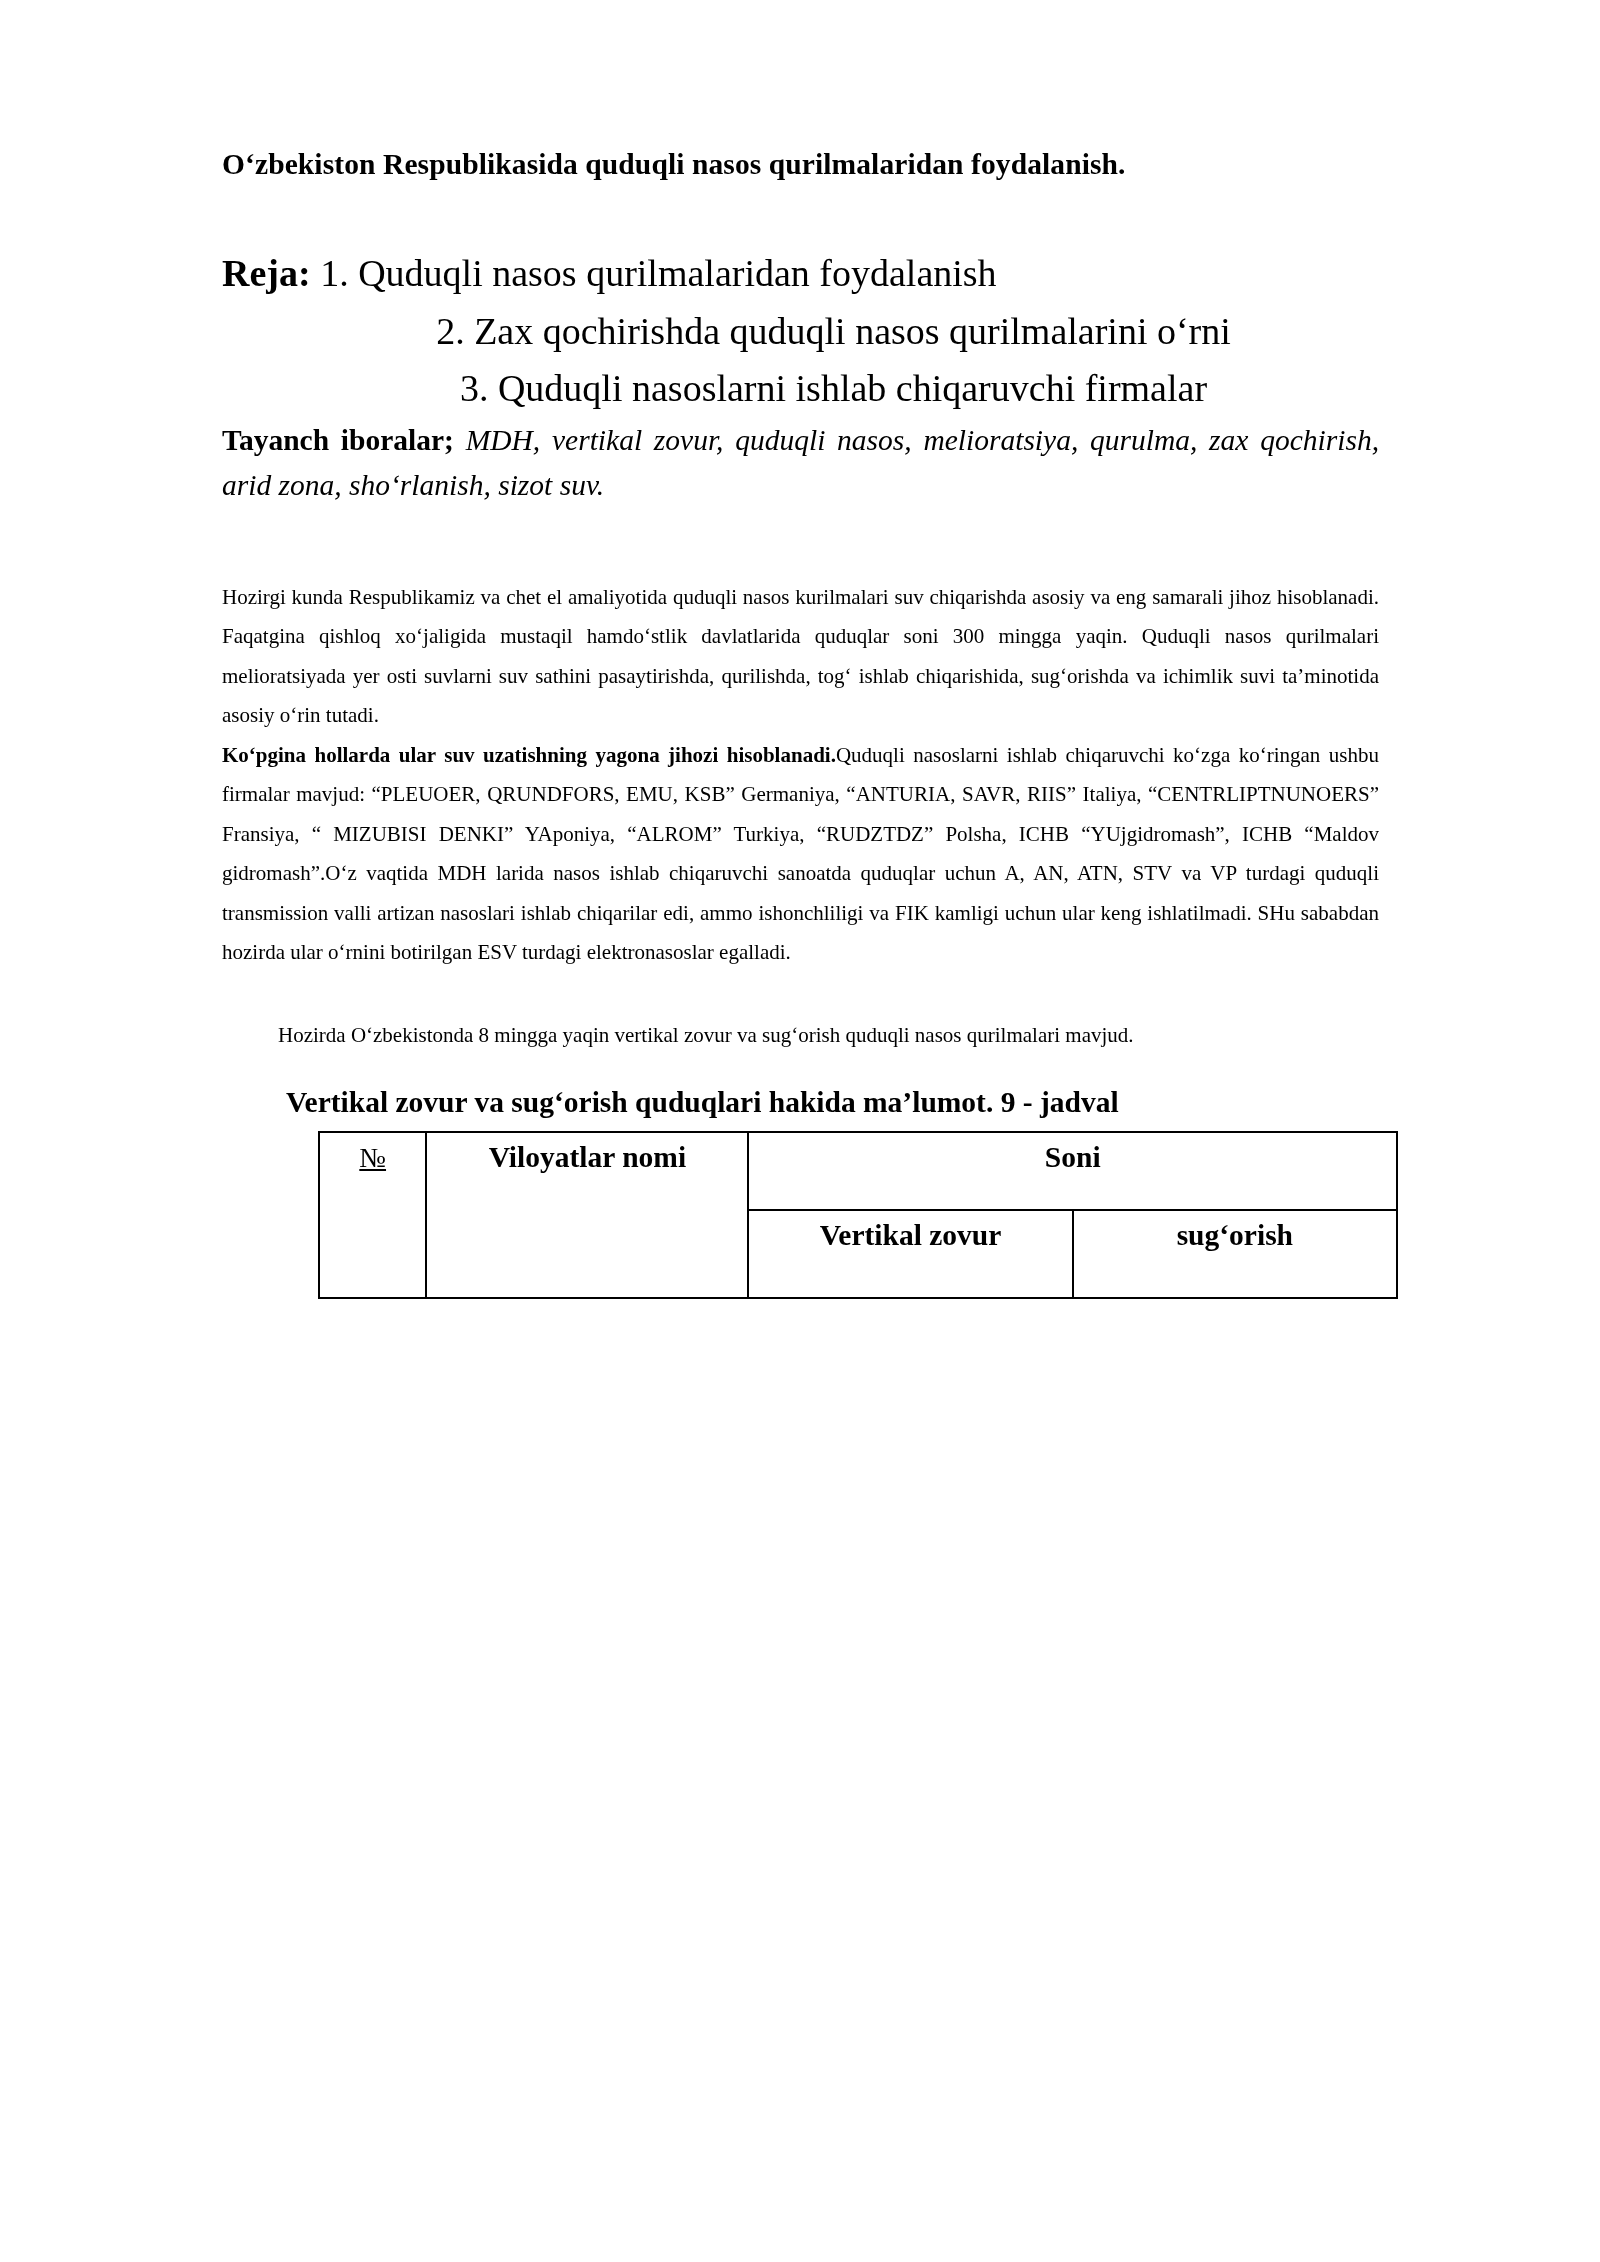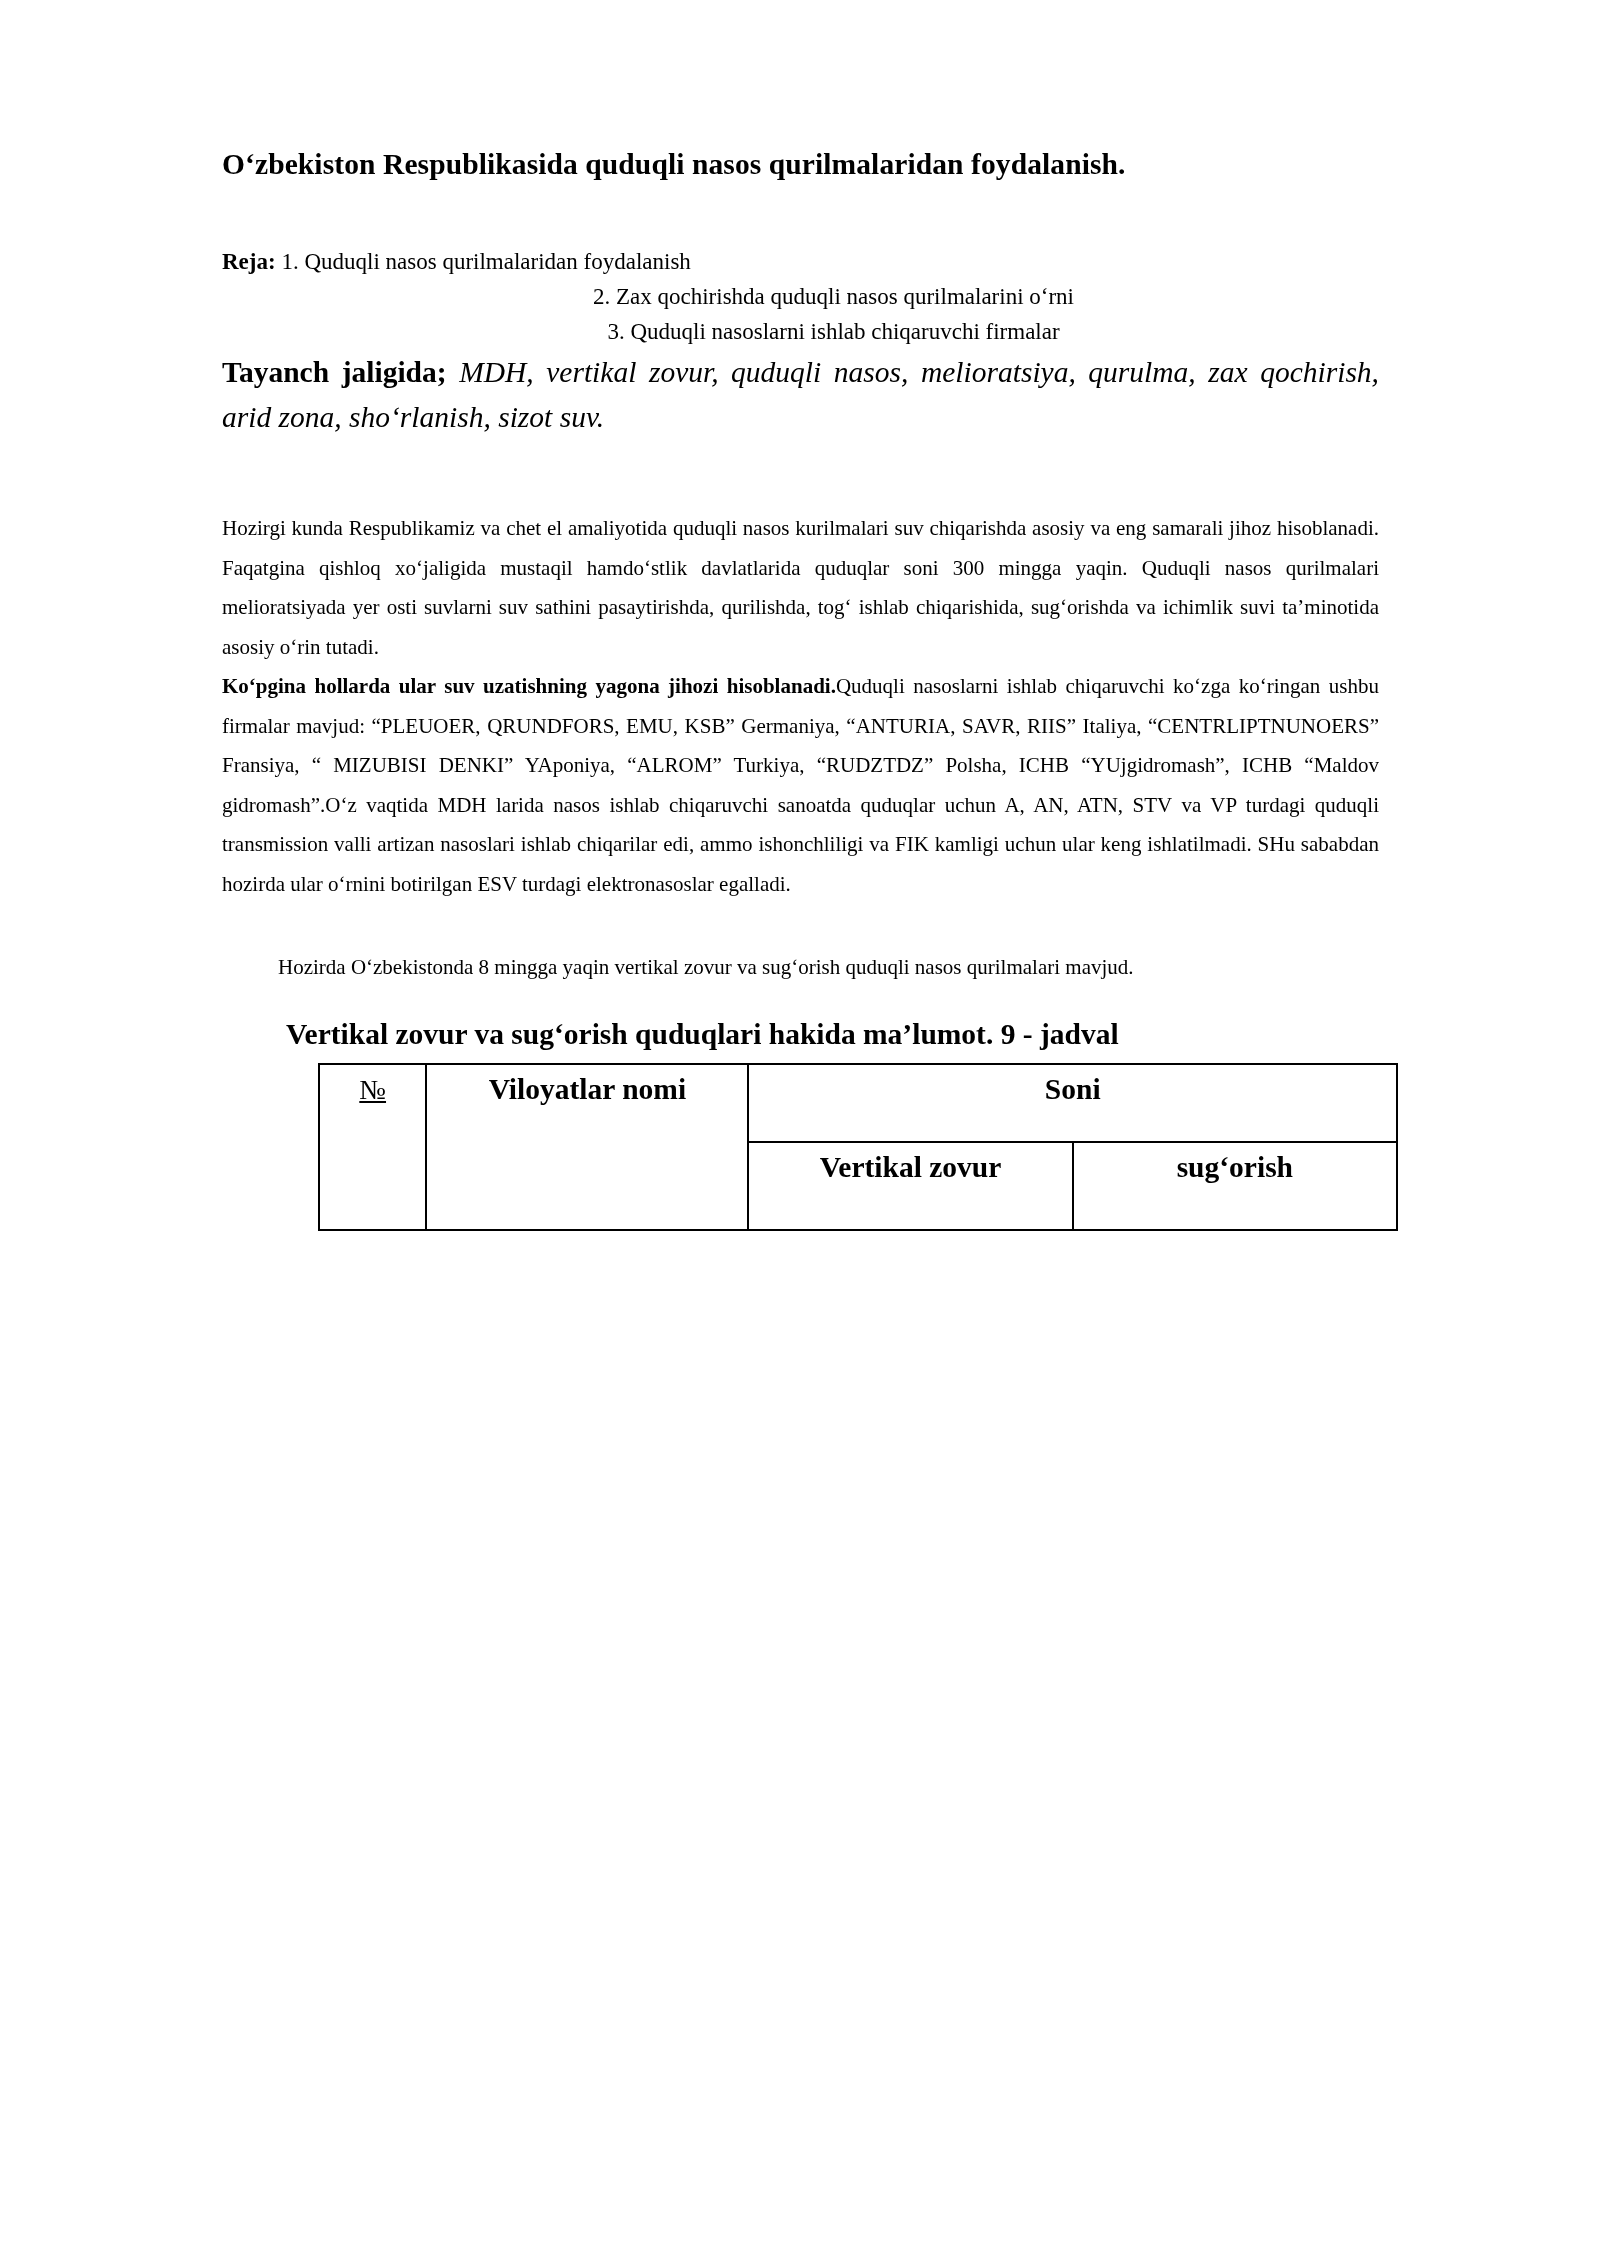--- a/index.html
+++ b/index.html
@@ -31,21 +31,21 @@
 
   
   .title {
     font-size: 29.5px;
     font-weight: bold;
     line-height: 1.25;
     margin: 0 0 62px 0;
     letter-spacing: .1px;
   }
   .reja-block {
-    font-size: 23px;
+    font-size: 38px;
     line-height: 1.52;
     margin: 0;
   }
   .reja-line-1 { margin: 0; }
   .reja-line-2,
   .reja-line-3 {
     margin: 0;
     padding-left: 66px;
     text-align: center;
   }
@@ -118,21 +118,21 @@
   <div class="content">
 
     <h1 class="title">O‘zbekiston Respublikasida quduqli nasos qurilmalaridan foydalanish.</h1>
 
     <div class="reja-block">
       <p class="reja-line-1"><span class="reja-label">Reja:</span> <span>1. Quduqli nasos qurilmalaridan foydalanish</span></p>
       <p class="reja-line-2">2. Zax qochirishda quduqli nasos qurilmalarini o‘rni</p>
       <p class="reja-line-3">3. Quduqli nasoslarni ishlab chiqaruvchi firmalar</p>
     </div>
 
-    <p class="keyterms"><span class="kt-label">Tayanch jaligida;</span><span class="kt-italic"> MDH, vertikal zovur, quduqli nasos, melioratsiya, qurulma, zax qochirish, arid zona, sho‘rlanish, sizot suv.</span></p>
+    <p class="keyterms"><span class="kt-label">Tayanch iboralar;</span><span class="kt-italic"> MDH, vertikal zovur, quduqli nasos, melioratsiya, qurulma, zax qochirish, arid zona, sho‘rlanish, sizot suv.</span></p>
 
     <div class="gap-lg"></div>
 
     <p class="body">Hozirgi kunda Respublikamiz va chet el amaliyotida quduqli nasos kurilmalari suv chiqarishda  asosiy va eng samarali jihoz hisoblanadi. Faqatgina qishloq xo‘jaligida mustaqil hamdo‘stlik davlatlarida quduqlar soni 300 mingga yaqin. Quduqli nasos qurilmalari melioratsiyada yer osti suvlarni suv sathini pasaytirishda, qurilishda, tog‘ ishlab chiqarishida, sug‘orishda va ichimlik suvi ta’minotida asosiy o‘rin tutadi.</p>
 
     <p class="body"><span class="bold">Ko‘pgina hollarda ular suv uzatishning yagona jihozi hisoblanadi.</span><span>Quduqli nasoslarni ishlab chiqaruvchi ko‘zga ko‘ringan ushbu firmalar mavjud: “PLEUOER, QRUNDFORS, EMU, KSB” Germaniya, “ANTURIA, SAVR, RIIS” Italiya, “CENTRLIPTNUNOERS”  Fransiya, “ MIZUBISI DENKI” YAponiya, “ALROM” Turkiya, “RUDZTDZ” Polsha, ICHB “YUjgidromash”, ICHB “Maldov gidromash”.O‘z vaqtida MDH larida nasos ishlab chiqaruvchi sanoatda quduqlar uchun  A, AN, ATN, STV va VP turdagi quduqli transmission valli artizan nasoslari ishlab chiqarilar edi, ammo ishonchliligi va FIK kamligi uchun ular keng ishlatilmadi. SHu sababdan hozirda ular o‘rnini botirilgan ESV turdagi elektronasoslar egalladi.</span></p>
 
     <div class="gap-md"></div>
 
     <p class="body indent-para">Hozirda O‘zbekistonda 8 mingga yaqin vertikal zovur va sug‘orish quduqli nasos qurilmalari mavjud.</p>

